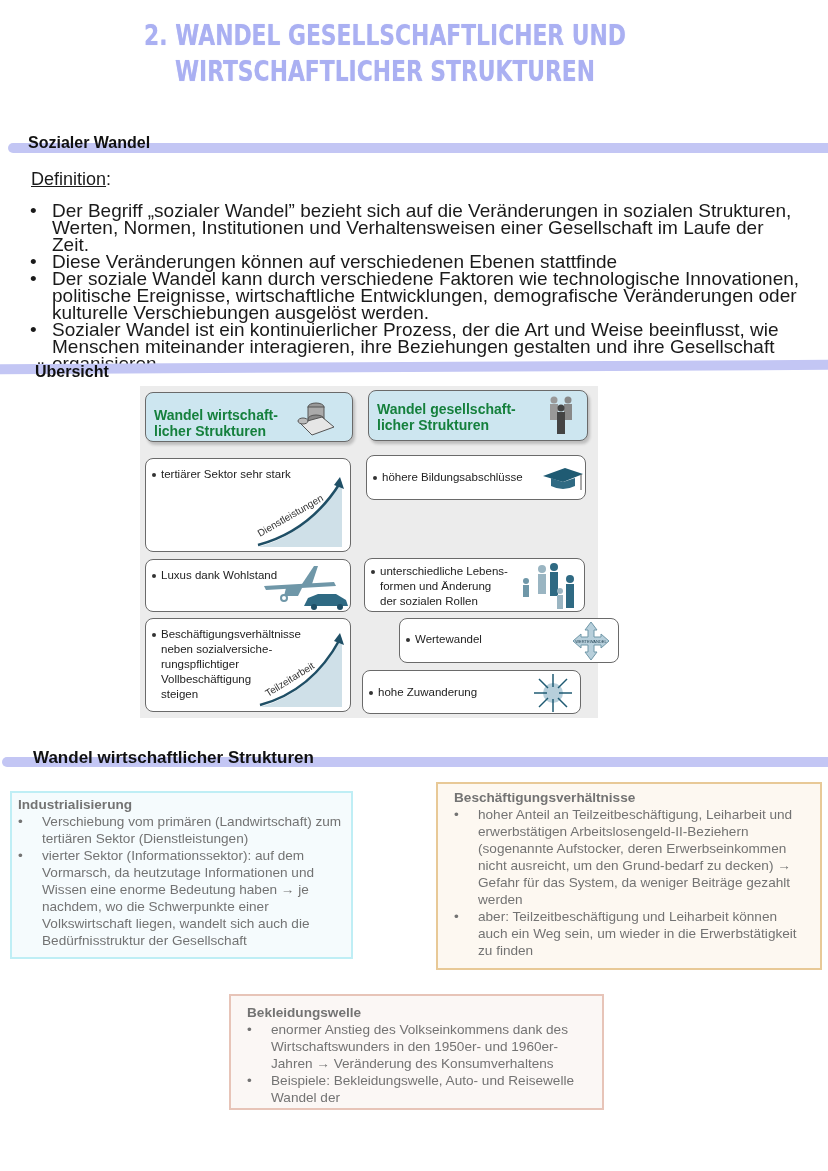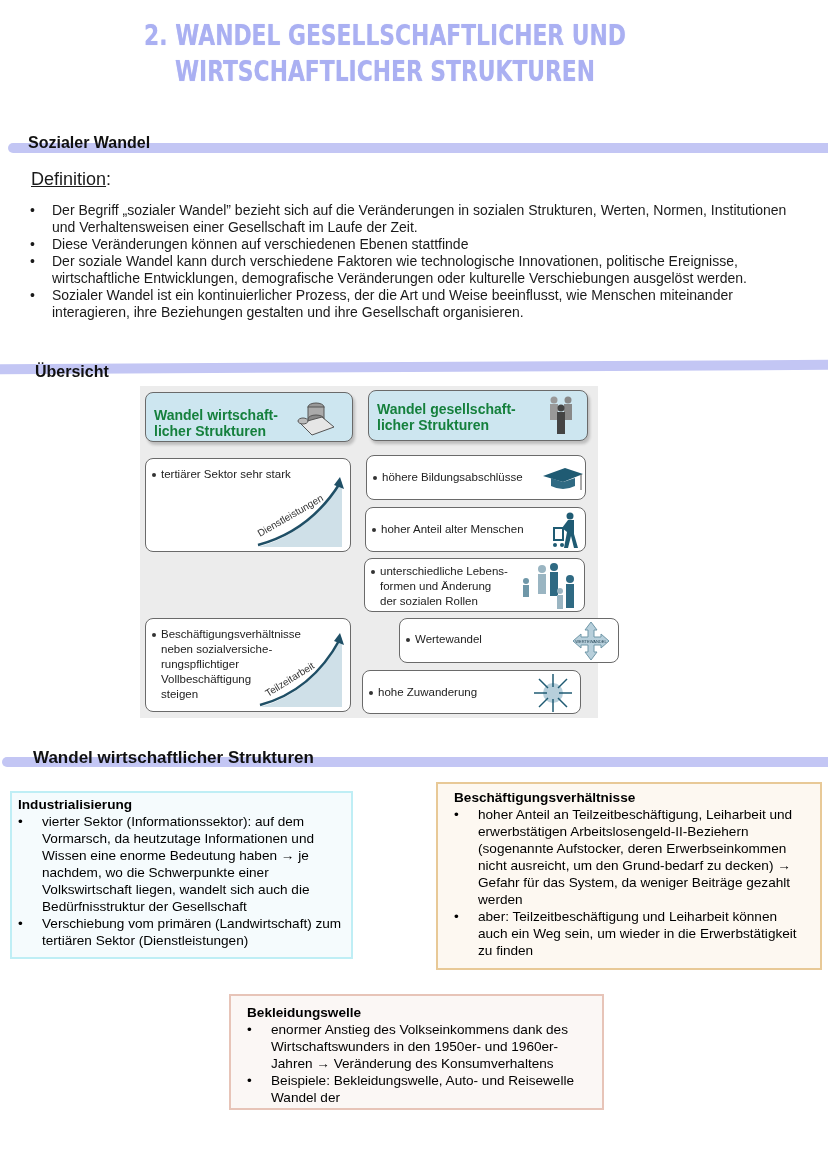--- a/index.html
+++ b/index.html
@@ -22,21 +22,21 @@
     background: #c3c6f4; border-radius: 6px 0 0 6px;
   }
   .sec-label {
     position: absolute; font-weight: bold; font-size: 16px; color: #111;
   }
 
   .def-label { position: absolute; left: 31px; top: 169px; font-size: 18px; text-decoration: underline; }
   ul.bullets { list-style: none; }
   ul.bullets li { position: relative; padding-left: 22px; }
   ul.bullets li::before { content: "•"; position: absolute; left: 0; top: 0; }
-  .def-list { position: absolute; left: 30px; top: 202px; width: 770px; font-size: 14px; line-height: 17px; }
+  .def-list { position: absolute; left: 30px; top: 202px; width: 770px; font-size: 19px; line-height: 17px; }
   .def-list li { padding-left: 24px; }
 
   
   .overview {
     position: absolute; left: 140px; top: 386px; width: 458px; height: 332px;
     background: #ececec;
   }
   .ov-card {
     position: absolute; background: #fff; border: 1.5px solid #6a6a6a;
     border-radius: 8px; font-size: 11.5px; color: #222;
@@ -45,21 +45,21 @@
     position: absolute; background: #cde6f0; border: 1.5px solid #6a6a6a; border-radius: 8px;
     color: #15803d; font-weight: bold; font-size: 14px; line-height: 16px;
     box-shadow: 2px 3px 3px rgba(0,0,0,0.2);
   }
   .ov-head .txt { position: absolute; left: 8px; top: 14px; }
   .ov-item { position: absolute; left: 6px; top: 8px; line-height: 15px; }
   .ov-item .dot { display: inline-block; width: 4px; height: 4px; background: #333; border-radius: 50%; margin-right: 5px; vertical-align: middle; }
   .ov-icon { position: absolute; }
 
   
-  .box { position: absolute; font-size: 13.6px; line-height: 17px; color: #000000; }
+  .box { position: absolute; font-size: 13.6px; line-height: 17px; color: #737373; }
   .box .bt { font-weight: bold; }
   .box ul.bullets li { padding-left: 24px; }
   .box-ind { left: 10px; top: 791px; width: 343px; height: 168px; background: #f5fbfd; border: 2px solid #bfeef5; padding: 3px 6px; }
   .box-bes { left: 436px; top: 782px; width: 386px; height: 188px; background: #fdf8f1; border: 2px solid #e8c997; padding: 5px 16px; }
   .box-woh { left: 229px; top: 994px; width: 375px; height: 116px; background: #fbf7f5; border: 2px solid #e7c4b8; padding: 8px 16px; }
 </style>
 </head>
 <body>
 
 <div class="title">
@@ -115,20 +115,32 @@
 
   <div class="ov-card" style="left:5px; top:72px; width:206px; height:94px;">
     <div class="ov-item"><span class="dot"></span><span>tertiärer Sektor sehr stark</span></div>
     <svg class="ov-icon" style="left:104px; top:14px;" width="98" height="76">
       <path d="M8,74 Q60,60 92,8 L92,74 Z" fill="#cfe0e8"></path>
       <path d="M8,72 Q60,58 90,10" stroke="#1f4f66" stroke-width="2.5" fill="none"></path>
       <polygon points="90,4 94,16 84,12" fill="#1f4f66"></polygon>
       <text x="10" y="64" font-size="10" fill="#333" transform="rotate(-30 10 64)" font-family="Liberation Sans, sans-serif">Dienstleistungen</text>
     </svg>
   </div>
+  <div class="ov-card" style="left:5px; top:173px; width:206px; height:53px;">
+    <div class="ov-item"><span class="dot"></span><span>Luxus dank Wohlstand</span></div>
+    <svg class="ov-icon" style="left:116px; top:4px;" width="88" height="46">
+      <polygon points="2,22 72,18 74,22 4,26" fill="#6f97a8"></polygon>
+      <polygon points="40,20 52,2 56,2 50,20" fill="#6f97a8"></polygon>
+      <polygon points="24,24 40,24 36,32 22,32" fill="#6f97a8"></polygon>
+      <circle cx="22" cy="34" r="3" fill="none" stroke="#6f97a8" stroke-width="2"></circle>
+      <path d="M42,42 L46,34 L56,30 L74,30 L84,36 L86,42 Z" fill="#2f6a83"></path>
+      <circle cx="52" cy="43" r="3" fill="#1f4f66"></circle>
+        <circle cx="78" cy="43" r="3" fill="#1f4f66"></circle>
+    </svg>
+  </div>
   <div class="ov-card" style="left:5px; top:232px; width:206px; height:94px;">
     <div class="ov-item">
       <div><span class="dot"></span><span>Beschäftigungsverhältnisse</span></div>
       <div style="padding-left:9px;">neben sozialversiche-</div>
       <div style="padding-left:9px;">rungspflichtiger</div>
       <div style="padding-left:9px;">Vollbeschäftigung</div>
       <div style="padding-left:9px;">steigen</div>
     </div>
     <svg class="ov-icon" style="left:108px; top:12px;" width="94" height="78">
       <path d="M6,76 Q58,62 88,6 L88,76 Z" fill="#cfe0e8"></path>
@@ -137,30 +149,20 @@
       <text x="14" y="66" font-size="10" fill="#333" transform="rotate(-32 14 66)" font-family="Liberation Sans, sans-serif">Teilzeitarbeit</text>
     </svg>
   </div>
 
   <div class="ov-card" style="left:226px; top:69px; width:220px; height:45px;">
     <div class="ov-item" style="top:14px;"><span class="dot"></span><span>höhere Bildungsabschlüsse</span></div>
     <svg class="ov-icon" style="left:174px; top:8px;" width="44" height="32">
       <polygon points="2,12 24,4 42,10 22,18" fill="#1f5b73"></polygon>
       <path d="M10,14 L10,22 Q22,28 34,22 L34,14 L22,18 Z" fill="#2f6a83"></path>
       <line x1="40" y1="10" x2="40" y2="26" stroke="#555" stroke-width="1"></line>
-    </svg>
-  </div>
-  <div class="ov-card" style="left:225px; top:121px; width:221px; height:45px;">
-    <div class="ov-item" style="top:14px;"><span class="dot"></span><span>hoher Anteil alter Menschen</span></div>
-    <svg class="ov-icon" style="left:186px; top:4px;" width="30" height="38">
-      <circle cx="18" cy="4" r="3.5" fill="#1f5b73"></circle>
-      <path d="M16,8 L22,8 L22,22 L26,36 L22,36 L19,24 L16,36 L12,36 L15,20 L10,16 Z" fill="#1f5b73"></path>
-      <rect x="2" y="16" width="9" height="12" fill="none" stroke="#1f5b73" stroke-width="2"></rect>
-      <circle cx="3" cy="33" r="2" fill="#1f5b73"></circle>
-        <circle cx="10" cy="33" r="2" fill="#1f5b73"></circle>
     </svg>
   </div>
   <div class="ov-card" style="left:224px; top:172px; width:221px; height:54px;">
     <div class="ov-item" style="top:5px;">
       <div><span class="dot"></span><span>unterschiedliche Lebens-</span></div>
       <div style="padding-left:9px;">formen und Änderung</div>
       <div style="padding-left:9px;">der sozialen Rollen</div>
     </div>
     <svg class="ov-icon" style="left:155px; top:2px;" width="62" height="50">
       <circle cx="22" cy="8" r="4" fill="#9ab5c2"></circle>
@@ -199,22 +201,22 @@
     </svg>
   </div>
 </div>
 
 <div class="sec-bar" style="top:757px; left:2px;"></div>
 <div class="sec-label" style="left:33px; top:748px; font-size:17px;">Wandel wirtschaftlicher Strukturen</div>
 
 <div class="box box-ind">
   <div class="bt">Industrialisierung</div>
   <ul class="bullets">
+    <li>Verschiebung vom primären (Landwirtschaft) zum tertiären Sektor (Dienstleistungen)</li>
     <li>vierter Sektor (Informationssektor): auf dem Vormarsch, da heutzutage Informationen und Wissen eine enorme Bedeutung haben → je nachdem, wo die Schwerpunkte einer Volkswirtschaft liegen, wandelt sich auch die Bedürfnisstruktur der Gesellschaft</li>
-    <li>Verschiebung vom primären (Landwirtschaft) zum tertiären Sektor (Dienstleistungen)</li>
   </ul>
 </div>
 
 <div class="box box-bes">
   <div class="bt">Beschäftigungsverhältnisse</div>
   <ul class="bullets">
     <li>hoher Anteil an Teilzeitbeschäftigung, Leiharbeit und erwerbstätigen Arbeitslosengeld-II-Beziehern (sogenannte Aufstocker, deren Erwerbseinkommen nicht ausreicht, um den Grund-bedarf zu decken) → Gefahr für das System, da weniger Beiträge gezahlt werden</li>
     <li>aber: Teilzeitbeschäftigung und Leiharbeit können auch ein Weg sein, um wieder in die Erwerbstätigkeit zu finden</li>
   </ul>
 </div>

